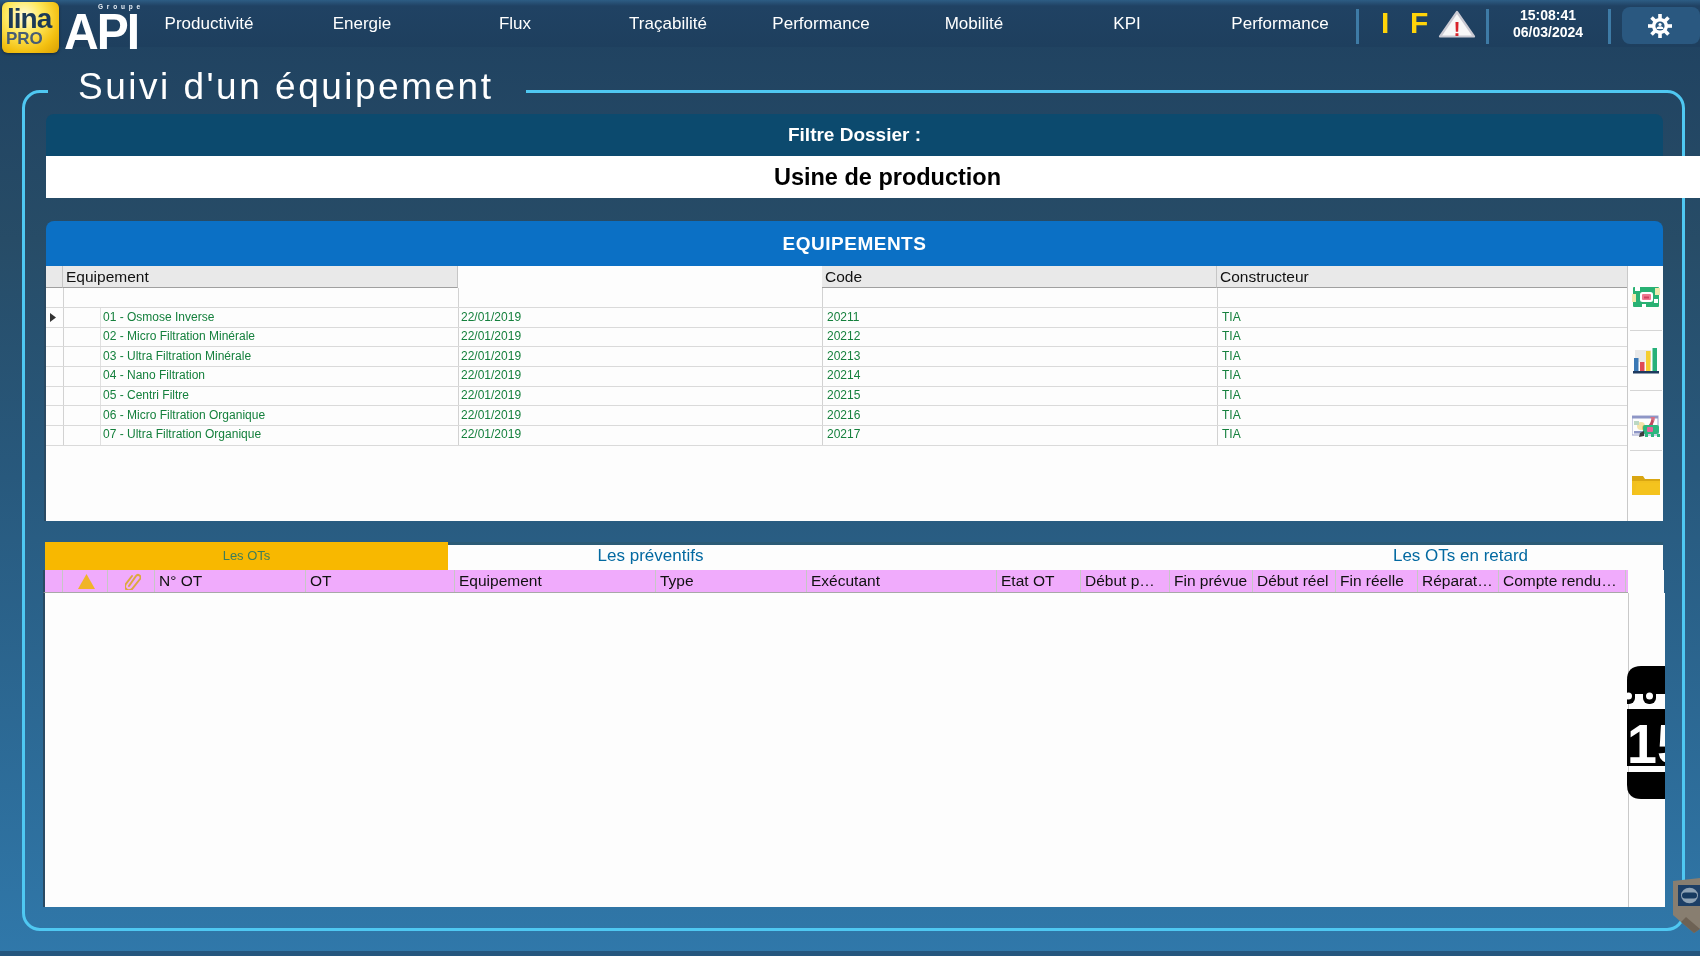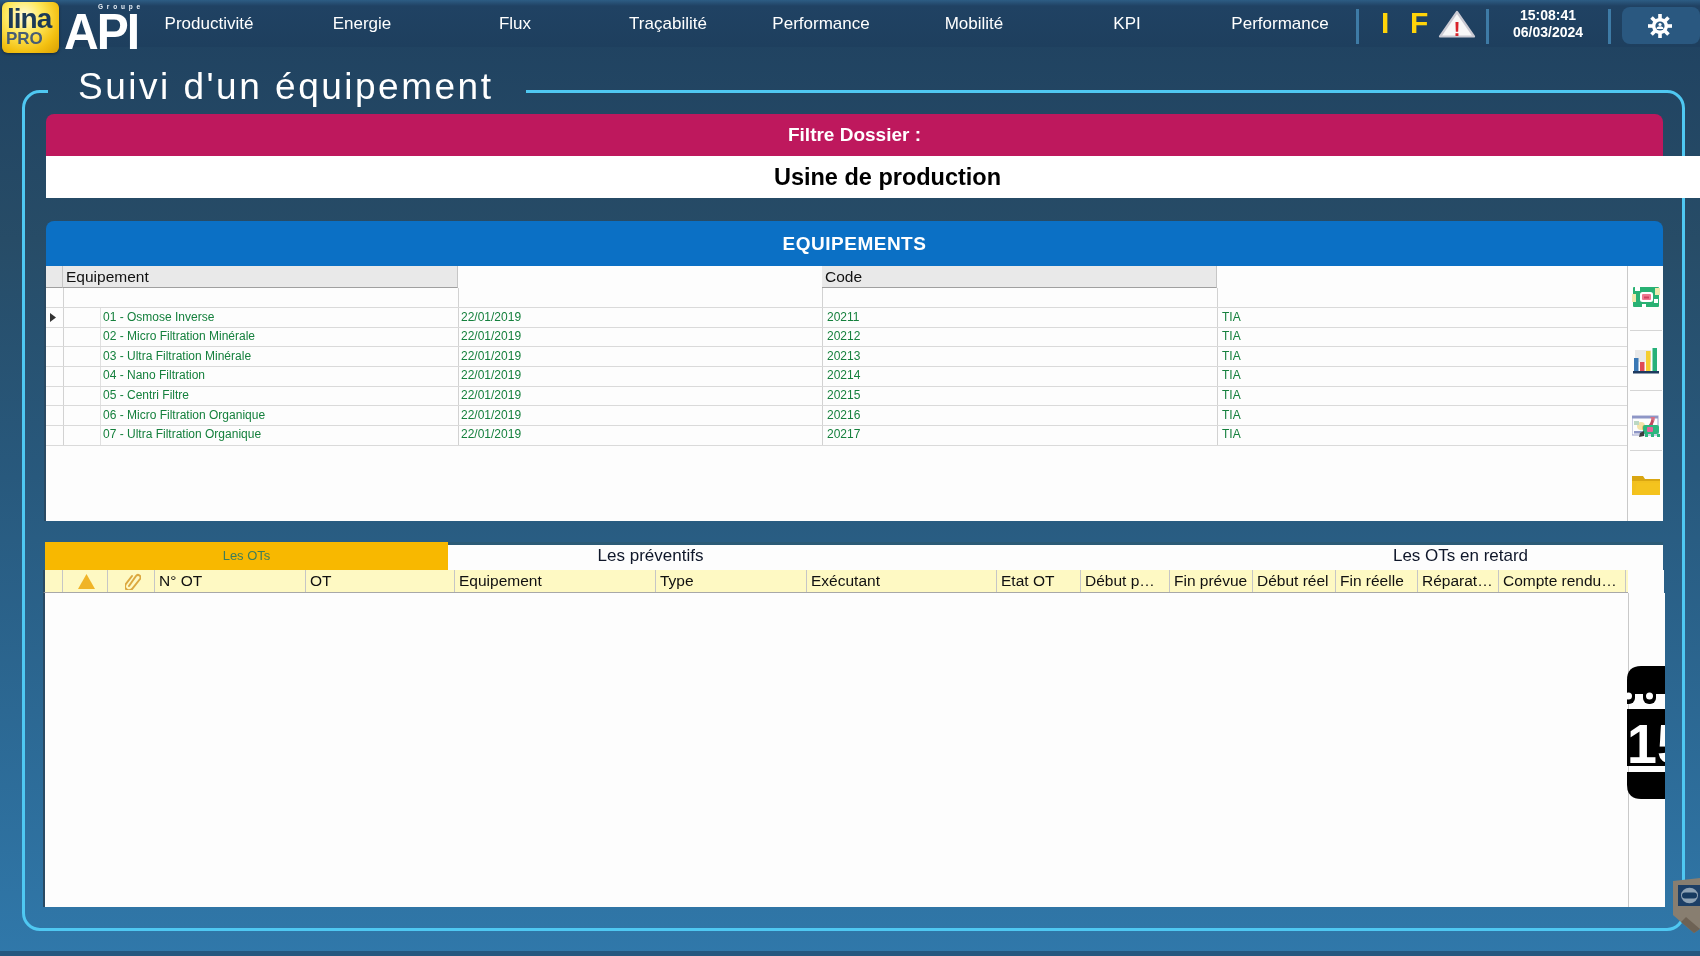--- a/index.html
+++ b/index.html
@@ -24,36 +24,36 @@
 #protxt { position:absolute; left:6px; top:29px; font-size:17px; font-weight:bold; color:#475d74; letter-spacing:0px;}
 #groupetxt { position:absolute; left:98px; top:3px; font-size:6.5px; font-weight:bold; color:#e8eff6; letter-spacing:1px;}
 #apitxt { position:absolute; left:64px; top:2px; font-size:48px; font-weight:bold; color:#fff; letter-spacing:-2px; transform:scaleY(1.06); transform-origin:top;}
 .yellowletter { position:absolute; top:6px; color:#ffd409; font-size:30px; font-weight:bold; }
 #timeblk { position:absolute; left:1548px; top:7px; transform:translateX(-50%); color:#fff; font-size:14px; font-weight:bold; text-align:center; line-height:17px; white-space:nowrap; }
 
 #frame { position:absolute; left:22px; top:90px; width:1663px; height:841px; border:3px solid #4fc8f2; border-radius:18px; }
 #framemask { position:absolute; left:48px; top:86px; width:478px; height:9px; background:linear-gradient(180deg, #1f4160 0%, #274c67 25%, #28597d 50%, #3078aa 100%); background-attachment:fixed; }
 #title { position:absolute; left:78px; top:66px; color:#fff; font-size:37px; letter-spacing:2.5px; }
 
-#filtrebar { position:absolute; left:46px; top:114px; width:1617px; height:42px; background:#be185d; border-radius:8px 8px 0 0; color:#fff; font-weight:bold; font-size:19px; text-align:center; line-height:42px; }
+#filtrebar { position:absolute; left:46px; top:114px; width:1617px; height:42px; background:#0c4a6e; border-radius:8px 8px 0 0; color:#fff; font-weight:bold; font-size:19px; text-align:center; line-height:42px; }
 #usinerow { position:absolute; left:46px; top:156px; width:1683px; height:42px; background:#fff; color:#000; font-weight:bold; font-size:23.5px; text-align:center; line-height:42px; }
 #equipbar { position:absolute; left:46px; top:221px; width:1617px; height:45px; background:#0b70c5; border-radius:8px 8px 0 0; color:#fff; font-weight:bold; font-size:19px; letter-spacing:0.5px; text-align:center; line-height:45px; }
 #topwhite { position:absolute; left:44px; top:266px; width:1619px; height:255px; background:#fdfdfd; border-left:2px solid #2a4a63; }
 
 .th { position:absolute; top:0; height:22px; background:#e9e9e9; border-bottom:1px solid #a0a0a0; border-right:1px solid #c6c6c6; font-size:15.5px; color:#111; line-height:21px; padding-left:3px; }
 .row { position:absolute; height:20px; font-size:12px; color:#15803d; line-height:19px; }
 .vline { position:absolute; width:1px; background:#d2d2d2; }
 .hline { position:absolute; height:1px; background:#dadada; }
 
 #iconstrip { position:absolute; left:1581px; top:0; width:36px; height:255px; border-left:1px solid #c9c9c9; background:#fdfdfd; }
 
 #tabs { position:absolute; left:45px; top:542px; width:1618px; height:28px; background:#fdfdfd; }
 #tabyellow { position:absolute; left:0px; top:0; width:403px; height:28px; background:#f8b800; color:#3e7d5a; font-size:13px; text-align:center; line-height:28px; }
-.tablbl { position:absolute; top:0; width:405px; color:#0f172a; font-size:17px; text-align:center; line-height:28px; }
-#bothead { position:absolute; left:43px; top:570px; width:1585px; height:23px; background:#fef9c3; border-bottom:1px solid #a8a8a8; border-left:2px solid #2a4a63;padding-left:40px;}
+.tablbl { position:absolute; top:0; width:405px; color:#0369a1; font-size:17px; text-align:center; line-height:28px; }
+#bothead { position:absolute; left:43px; top:570px; width:1585px; height:23px; background:#f0abfc; border-bottom:1px solid #a8a8a8; border-left:2px solid #2a4a63;padding-left:40px;}
 .bth { position:absolute; top:0; height:22px; border-right:1px solid #c6c6c6; font-size:15.5px; color:#111; line-height:22px; padding-left:4px; white-space:nowrap; overflow:hidden;}
 #botwhite { position:absolute; left:43px; top:593px; width:1622px; height:314px; background:#fdfdfd; overflow:hidden; border-left:2px solid #2a4a63;}
 #botvline { position:absolute; left:1583px; top:0; width:1px; height:314px; background:#c9c9c9; }
 
 #botstrip { position:absolute; left:0; top:951px; width:1700px; height:5px; background:#25567e; }
 </style>
 </head>
 <body>
 <div id="botstrip"></div>
 
@@ -107,20 +107,21 @@
 <div id="title">Suivi d'un équipement</div>
 
 <div id="filtrebar">Filtre Dossier :</div>
 <div id="usinerow">Usine de production</div>
 <div id="equipbar">EQUIPEMENTS</div>
 
 <div id="topwhite">
   <div class="th" style="left:0; width:17px"></div>
   <div class="th" style="left:17px; width:395px">Equipement</div>
   <div class="th" style="left:776px; width:395px">Code</div>
+  <div class="th" style="left:1171px; width:411px">Constructeur</div>
 
   <div class="vline" style="left:17px; top:22px; height:157px"></div>
   <div class="vline" style="left:412px; top:22px; height:157px"></div>
   <div class="vline" style="left:776px; top:22px; height:157px"></div>
   <div class="vline" style="left:1171px; top:22px; height:157px"></div>
   <div class="vline" style="left:54px; top:41px; height:138px; background:#e0e0e0"></div>
   <div class="hline" style="left:0; top:41px; width:1581px"></div>
   <div class="hline" style="left:0; top:61px; width:1581px"></div>
   <div class="hline" style="left:0; top:80px; width:1581px"></div>
   <div class="hline" style="left:0; top:100px; width:1581px"></div>

